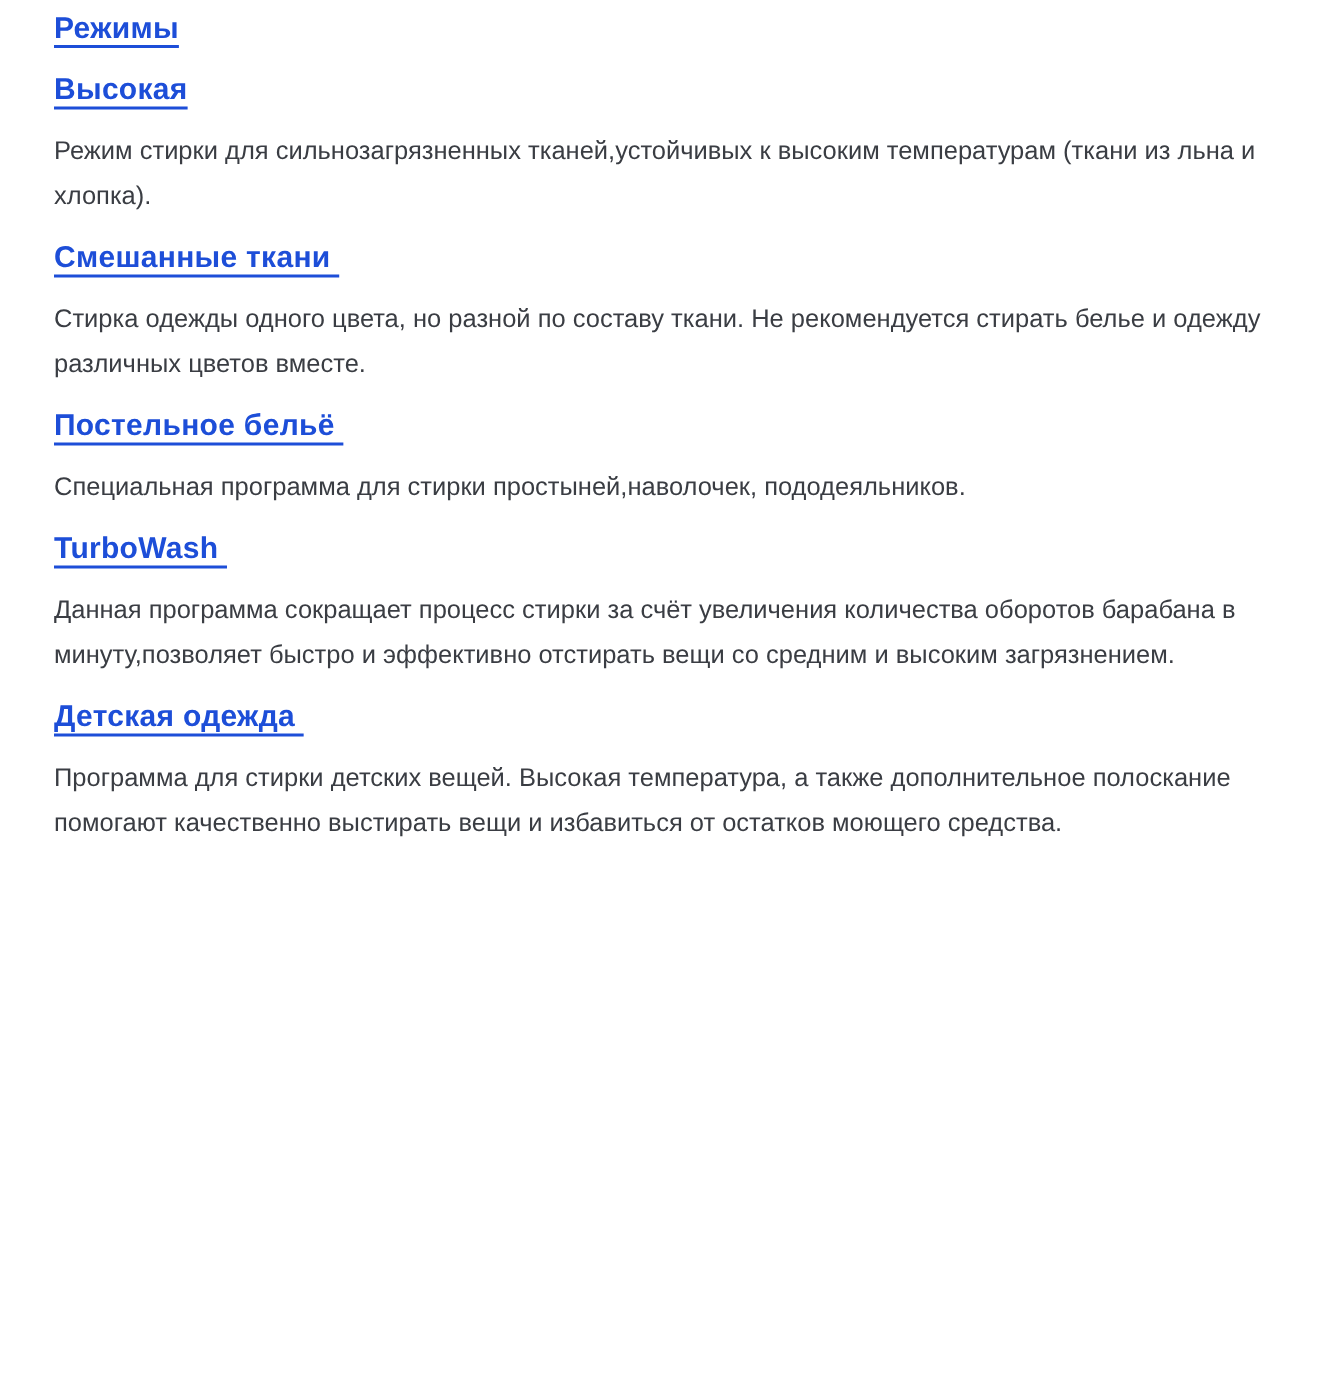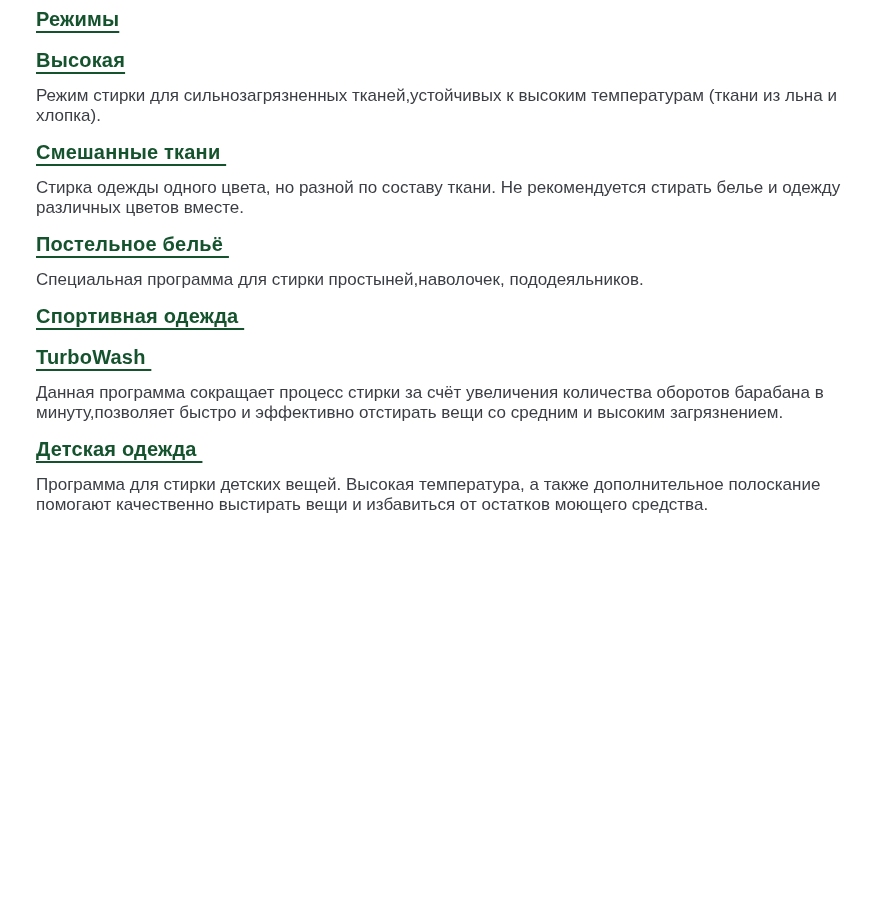--- a/index.html
+++ b/index.html
@@ -15,34 +15,34 @@
     overflow: hidden;
     font-family: "Liberation Sans", "DejaVu Sans", sans-serif;
   }
   .doc {
     width: 100%;
   }
   .doc h1, .doc h2 {
     font-size: 20px;
     line-height: 30px;
     font-weight: 700;
-    color: #14532d;
+    color: #1d4ed8;
     margin: 11px 0 0 0;
     text-decoration: underline;
     text-decoration-thickness: 2px;
     text-underline-offset: 5px;
     white-space: pre-wrap; 
     letter-spacing: 0.2px;
   }
   .doc h1 {
     margin-top: 0;
   }
   .doc p {
     font-size: 17px;
-    line-height: 20px;
+    line-height: 30px;
     font-weight: 400;
     color: #3a3d43;
     margin: 11px 0 0 0;
     max-width: 841px;
     letter-spacing: 0;
   }
 </style>
 </head>
 <body>
 
@@ -59,21 +59,20 @@
     <p>Стирка одежды одного цвета, но разной по составу ткани. Не рекомендуется стирать белье и одежду различных цветов вместе.</p>
   </section>
 
 
   <section>
     <h2>Постельное бельё </h2>
     <p>Специальная программа для стирки простыней,наволочек, пододеяльников.</p>
   </section>
 
   <section>
-    <h2>Спортивная одежда </h2>
   </section>
 
 
   <section>
     <h2>TurboWash </h2>
     <p>Данная программа сокращает процесс стирки за счёт увеличения количества оборотов барабана в минуту,позволяет быстро и эффективно отстирать вещи со средним и высоким загрязнением.</p>
   </section>
 
   <section>
     <h2>Детская одежда </h2>

